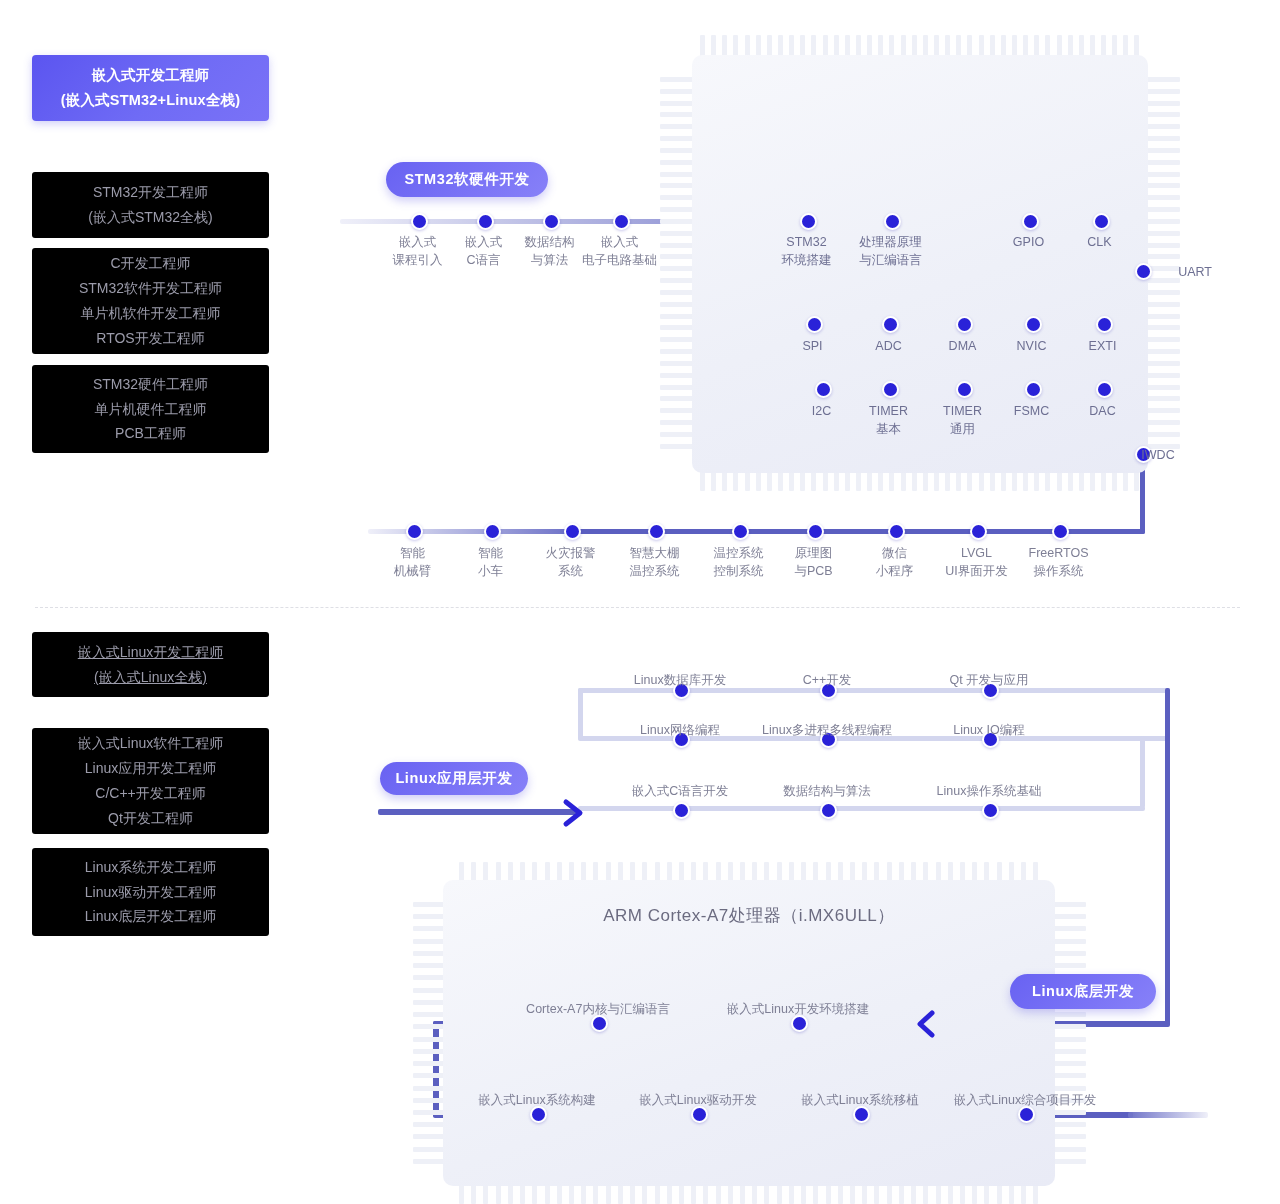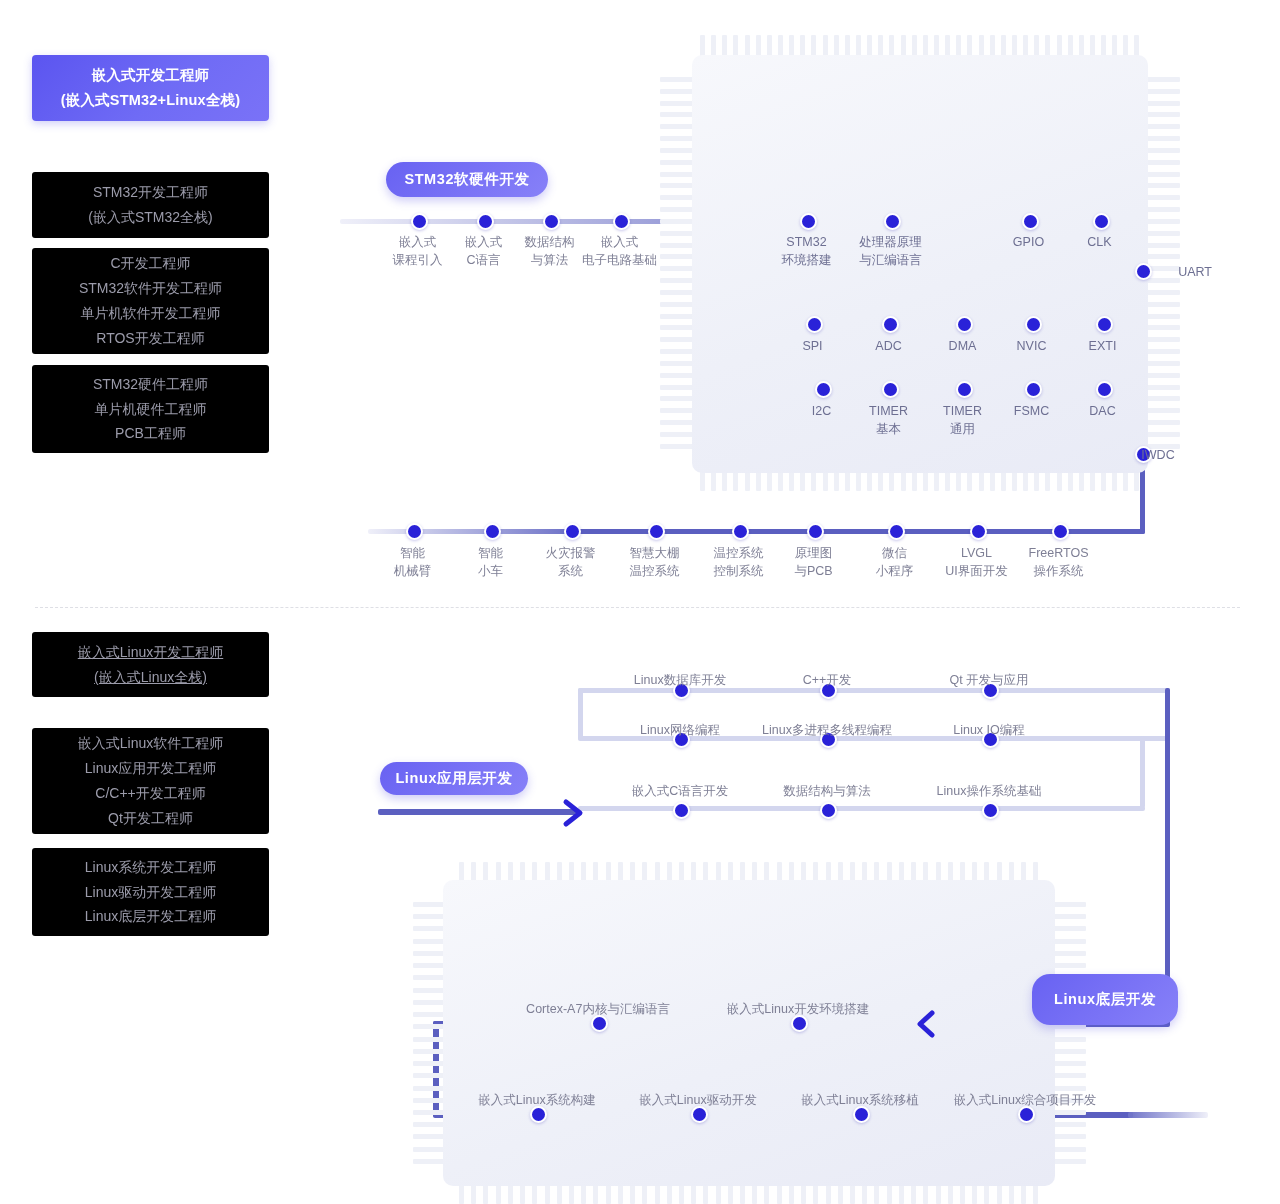--- a/index.html
+++ b/index.html
@@ -617,26 +617,27 @@
       <span></span>
       <span></span>
     <span></span>
       <span></span>
       <span></span>
       <span></span>
       <span></span>
       <span></span>
   </div>
   <div class="chip-body" style="left:30px;top:18px;width:612px;height:306px;"></div>
+  <div class="chip-title" style="left:30px;top:42px;width:612px;">ARM Cortex-A7处理器（i.MX6ULL）</div>
 </div>
 
 <div class="abs arm-box" style="left:510px;top:942px;width:174px;height:140px;"></div>
 <div class="abs arm-logo" style="left:510px;top:956px;width:174px;text-align:center;font-size:30px;">ARM</div>
 
-<div class="abs pill" style="left:1032px;top:974px;width:146px;height:51px;">Linux底层开发</div>
+<div class="abs pill" style="left:1010px;top:974px;width:146px;height:35px;">Linux底层开发</div>
 
 <div class="abs track" style="left:1165px;top:688px;width:5px;height:337px;"></div>
 <div class="abs track" style="left:433px;top:1021px;width:737px;height:6px;"></div>
 <div class="abs track" style="left:433px;top:1021px;width:6px;height:96px;"></div>
 <div class="abs track" style="left:433px;top:1112px;width:700px;height:6px;"></div>
 <div class="abs track faded" style="left:1128px;top:1112px;width:80px;height:6px;transform:scaleX(-1);"></div>
 
 <svg class="arrow-l" style="left:912px;top:1008px;" width="28" height="32" viewBox="0 0 28 32">
   <path d="M20 5 L8 16 L20 27" fill="none" stroke="#2a22d8" stroke-width="5" stroke-linecap="round" stroke-linejoin="round"></path>
 </svg>

